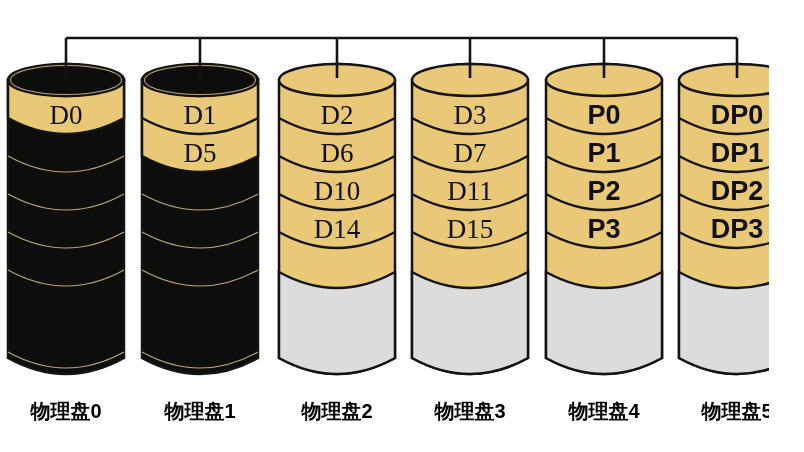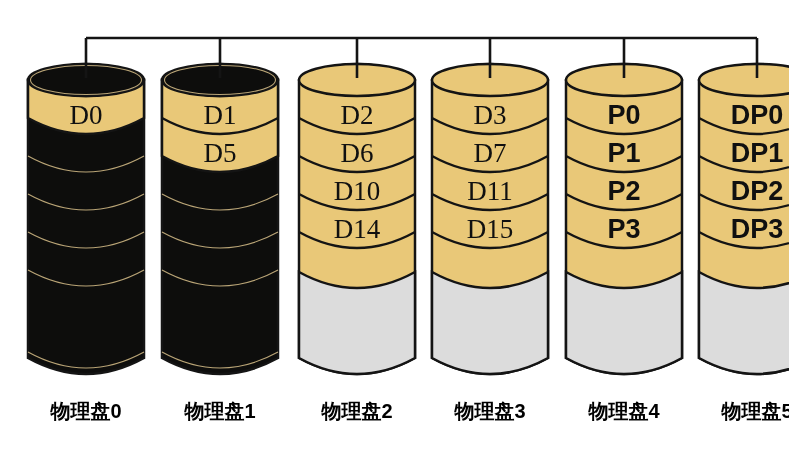--- a/index.html
+++ b/index.html
@@ -2,21 +2,20 @@
 <html style="--band: #e9c878; --gray: #dcdcdc; --dark: #0d0d0c; --line: #141414; --faint: #d8c08a; --bg: #ffffff;"><head>
 <meta charset="utf-8">
 <style>
   :root{
     --band:#e9c878; --gray:#dcdcdc; --dark:#0d0d0c; --line:#141414; --faint:#d8c08a; --bg:#ffffff;
   }
   html,body{margin:0;padding:0;background:var(--bg);}
   .stage{
     position:relative;width:769px;height:452px;background:var(--bg);overflow:hidden;
     font-family:"Liberation Sans","DejaVu Sans",sans-serif;
-    margin-left:20px;
   }
   svg{display:block;}
   .bus{stroke:var(--line);stroke-width:2.6;fill:none;}
   .fill-dark{fill:var(--dark);stroke:var(--line);stroke-width:2.5;}
   .fill-band{fill:var(--band);stroke:var(--line);stroke-width:2.5;}
   .fill-gray{fill:var(--gray);stroke:var(--line);stroke-width:2.5;}
   .sep{stroke:var(--line);stroke-width:2.3;fill:none;}
   .faint{stroke:var(--faint);stroke-width:1.1;fill:none;opacity:.85;}
   .blk-serif{font-family:"Liberation Serif","DejaVu Serif",serif;font-size:27px;fill:#101010;text-anchor:middle;}
   .blk-bold{font-family:"Liberation Sans","DejaVu Sans",sans-serif;font-size:27px;font-weight:700;fill:#101010;text-anchor:middle;}

